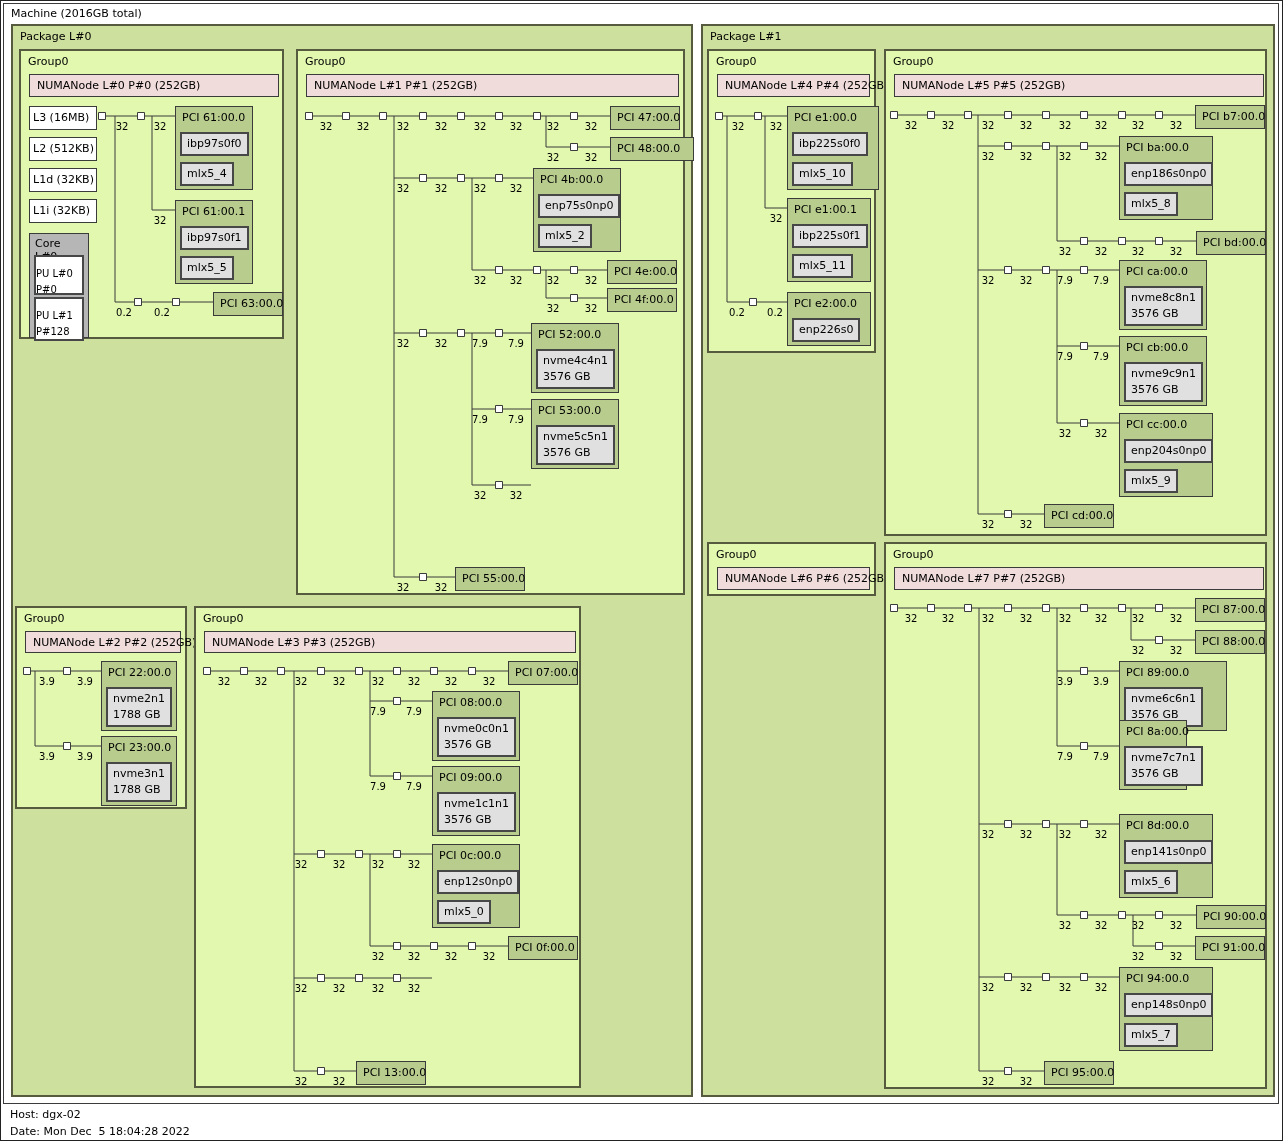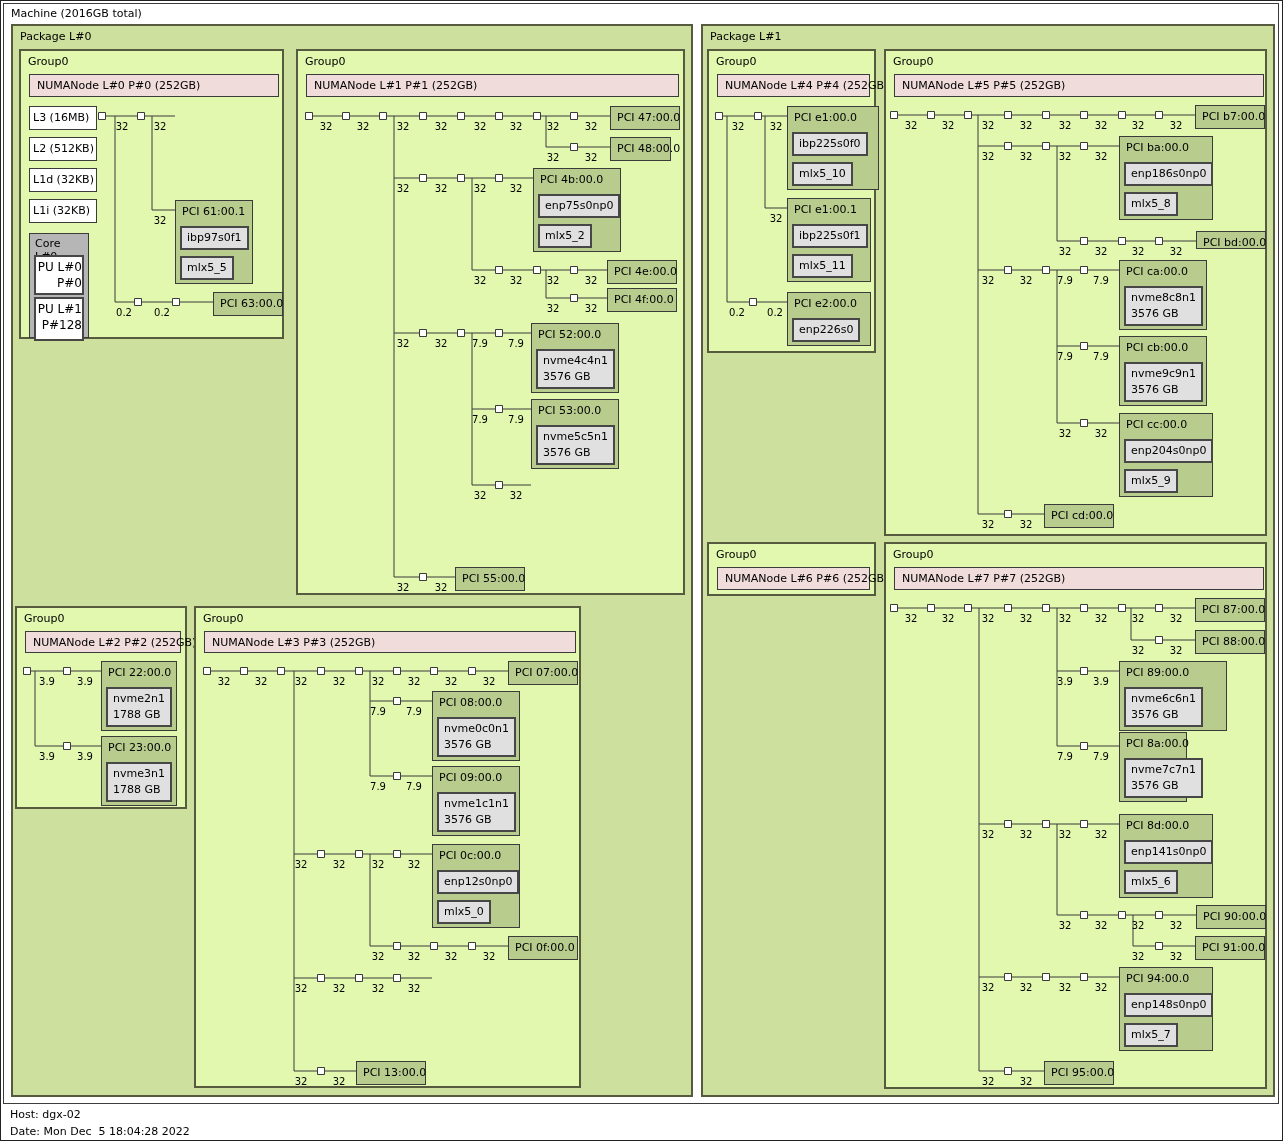--- a/index.html
+++ b/index.html
@@ -10,21 +10,21 @@
   .mlabel{left:10px;top:6px;white-space:nowrap;}
   .package{background:#cee09d;border:2px solid #565b3f;}
   .group{background:#e2f8af;border:2px solid #565b3f;}
   .blabel{position:absolute;left:7px;top:4px;white-space:nowrap;}
   .numa{position:absolute;background:#f0dcdb;border:1px solid #3b3b3b;box-sizing:border-box;
         padding-left:7px;line-height:21px;white-space:nowrap;}
   .cache{position:absolute;background:#fff;border:1px solid #3b3b3b;box-sizing:border-box;
          padding:2px 3px;line-height:18px;white-space:nowrap;}
   .core{position:absolute;background:#b6b6b6;border:1px solid #3b3b3b;box-sizing:border-box;padding:3px 5px;}
   .pu{position:absolute;background:#fff;border:2px solid #474747;box-sizing:border-box;
-      text-align:right;white-space:pre-line;line-height:16px;padding-top:2px;font-size:12px;}
+      text-align:left;white-space:pre-line;line-height:16px;padding-top:9px;font-size:10px;}
   .pci{position:absolute;background:#b8cc8e;border:1px solid #3b3b3b;box-sizing:border-box;padding:3px 4px;}
   .pci .t{line-height:16px;white-space:nowrap;padding-left:2px;}
   .pci.small{display:flex;align-items:flex-start;}
   .dev{background:#e0e0e0;border:2px solid #474747;margin-top:6px;padding:2px 5px;
        width:max-content;white-space:pre-line;line-height:16px;}
   svg.wires{position:absolute;left:0;top:0;overflow:visible;}
   .wires .ln{fill:none;stroke:#3b3b3b;stroke-width:1;}
   .wires .br{fill:#ffffff;stroke:#3b3b3b;stroke-width:1;}
   .wires text{font-family:"DejaVu Sans","Liberation Sans",sans-serif;font-size:10px;text-anchor:middle;fill:#000;}
   .fline{position:absolute;left:9px;white-space:pre;}
@@ -59,20 +59,25 @@
 P#128</div>
     <svg class="wires" width="261" height="286">
       <path class="ln" d="M81 65 H154 M131 65 V159 M131 159 H154 M94 65 V251 M94 251 H192"></path>
       <path class="br" d="M77.5 61.5 h7 v7 h-7 z M116.5 61.5 h7 v7 h-7 z M113.5 247.5 h7 v7 h-7 z M151.5 247.5 h7 v7 h-7 z"></path>
       <text x="101" y="79">32</text>
       <text x="139" y="79">32</text>
       <text x="139" y="173">32</text>
       <text x="103" y="265">0.2</text>
       <text x="141" y="265">0.2</text>
     </svg>
+    <div class="pci" style="left:154px;top:55px;width:78px">
+      <div class="t">PCI 61:00.0</div>
+      <div class="dev">ibp97s0f0</div>
+      <div class="dev">mlx5_4</div>
+    </div>
     <div class="pci" style="left:154px;top:149px;width:78px">
       <div class="t">PCI 61:00.1</div>
       <div class="dev">ibp97s0f1</div>
       <div class="dev">mlx5_5</div>
     </div>
     <div class="pci small" style="left:192px;top:241px;width:70px;height:24px">
       <div class="t">PCI 63:00.0</div>
     </div>
   </div>
 
@@ -109,21 +114,21 @@
       <text x="182" y="372">7.9</text>
       <text x="218" y="372">7.9</text>
       <text x="182" y="448">32</text>
       <text x="218" y="448">32</text>
       <text x="105" y="540">32</text>
       <text x="143" y="540">32</text>
     </svg>
     <div class="pci small" style="left:312px;top:55px;width:70px;height:24px">
       <div class="t">PCI 47:00.0</div>
     </div>
-    <div class="pci small" style="left:312px;top:86px;width:61px;height:24px">
+    <div class="pci small" style="left:312px;top:86px;width:84px;height:24px">
       <div class="t">PCI 48:00.0</div>
     </div>
     <div class="pci" style="left:235px;top:117px;width:88px">
       <div class="t">PCI 4b:00.0</div>
       <div class="dev">enp75s0np0</div>
       <div class="dev">mlx5_2</div>
     </div>
     <div class="pci small" style="left:309px;top:209px;width:70px;height:24px">
       <div class="t">PCI 4e:00.0</div>
     </div>
@@ -289,21 +294,21 @@
       <text x="140" y="477">32</text>
     </svg>
     <div class="pci small" style="left:309px;top:54px;width:70px;height:24px">
       <div class="t">PCI b7:00.0</div>
     </div>
     <div class="pci" style="left:233px;top:85px;width:94px">
       <div class="t">PCI ba:00.0</div>
       <div class="dev">enp186s0np0</div>
       <div class="dev">mlx5_8</div>
     </div>
-    <div class="pci small" style="left:310px;top:180px;width:70px;height:18px">
+    <div class="pci small" style="left:310px;top:180px;width:70px;height:24px">
       <div class="t">PCI bd:00.0</div>
     </div>
     <div class="pci" style="left:233px;top:209px;width:88px">
       <div class="t">PCI ca:00.0</div>
       <div class="dev">nvme8c8n1
 3576 GB</div>
     </div>
     <div class="pci" style="left:233px;top:285px;width:88px">
       <div class="t">PCI cb:00.0</div>
       <div class="dev">nvme9c9n1
@@ -365,21 +370,21 @@
       <div class="t">PCI 87:00.0</div>
     </div>
     <div class="pci small" style="left:309px;top:86px;width:70px;height:24px">
       <div class="t">PCI 88:00.0</div>
     </div>
     <div class="pci" style="left:233px;top:117px;width:108px">
       <div class="t">PCI 89:00.0</div>
       <div class="dev">nvme6c6n1
 3576 GB</div>
     </div>
-    <div class="pci" style="left:233px;top:188px;width:68px">
+    <div class="pci" style="left:233px;top:176px;width:68px">
       <div class="t">PCI 8a:00.0</div>
       <div class="dev">nvme7c7n1
 3576 GB</div>
     </div>
     <div class="pci" style="left:233px;top:270px;width:94px">
       <div class="t">PCI 8d:00.0</div>
       <div class="dev">enp141s0np0</div>
       <div class="dev">mlx5_6</div>
     </div>
     <div class="pci small" style="left:310px;top:361px;width:70px;height:24px">

